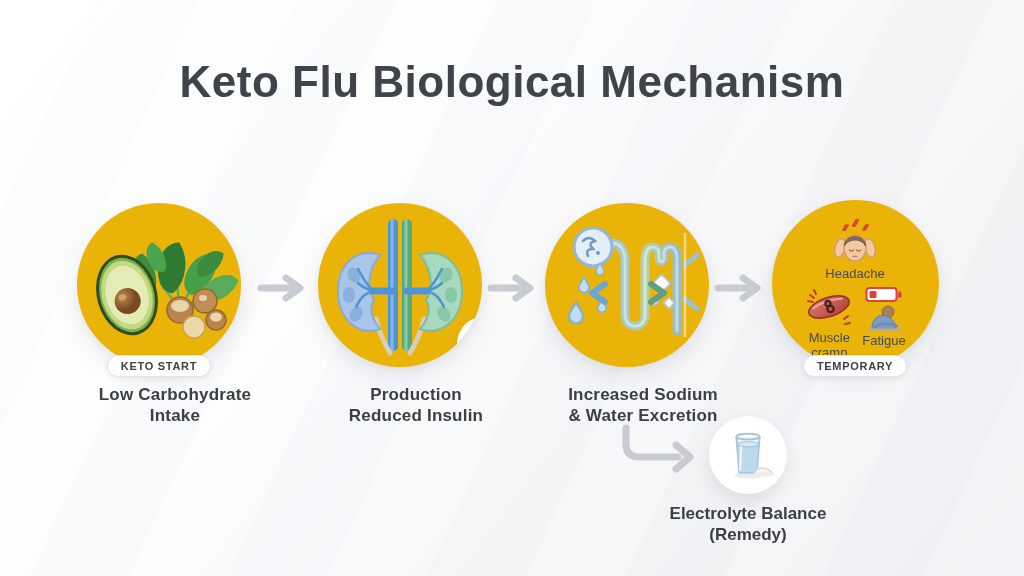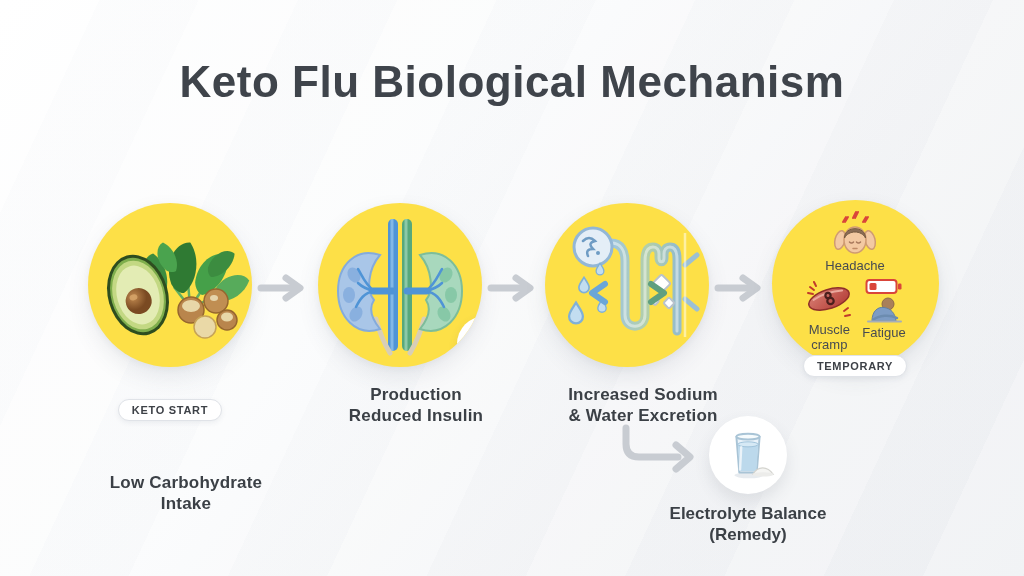--- a/index.html
+++ b/index.html
@@ -14,23 +14,23 @@
     background:repeating-linear-gradient(115deg, rgba(255,255,255,.7) 0 90px, rgba(235,238,242,.35) 90px 180px);
   }
   .title {
     position:absolute; top:57px; left:0; width:100%;
     text-align:center; font-size:44px; font-weight:bold;
     color:var(--title,#3f444b); letter-spacing:.5px;
   }
   .step { position:absolute; width:220px; display:flex; flex-direction:column; align-items:center; }
   .circle {
     width:164px; height:164px; border-radius:50%;
-    background:#fde047;
+    background:#eab308;
     box-shadow:0 10px 22px rgba(70,80,100,.10), 0 2px 6px rgba(70,80,100,.06);
-    display:flex; justify-content:center;
+    display:flex; align-items:center; justify-content:center;
     position:relative; overflow:hidden;
   }
   .badge {
     margin-top:-12px; z-index:3;
     background:#ffffff; border:1px solid var(--badge-border,#e0e3e8);
     border-radius:13px; padding:4px 13px;
     font-size:11px; font-weight:bold; letter-spacing:.7px;
     color:var(--badge-text,#3d4147);
     box-shadow:0 2px 5px rgba(70,80,100,.08);
     white-space:nowrap;
@@ -63,21 +63,21 @@
   }
   .remedy-label { margin-top:9px; text-align:center; font-size:17px; line-height:21px; font-weight:600; color:var(--label,#3b4046); }
 </style>
 </head>
 <body>
 
 <div class="streaks"></div>
 
 <h1 class="title">Keto Flu Biological Mechanism</h1>
 
-<div class="step" style="left:60px; top:203px;gap:44px;">
+<div class="step" style="left:49px; top:203px;">
   <div class="circle">
     <svg width="164" height="164" viewBox="0 0 164 164">
       <defs>
         <radialGradient id="pitG" cx="35%" cy="30%">
             <stop offset="0%" stop-color="#c18a50"></stop>
             <stop offset="100%" stop-color="#7a4a22"></stop>
           </radialGradient>
         <path id="leaf" d="M0 0 C 10 -6 16 -24 9 -38 C -3 -40 -13 -24 -9 -8 C -7 -3 -3 0 0 0 Z"></path>
       </defs>
 

